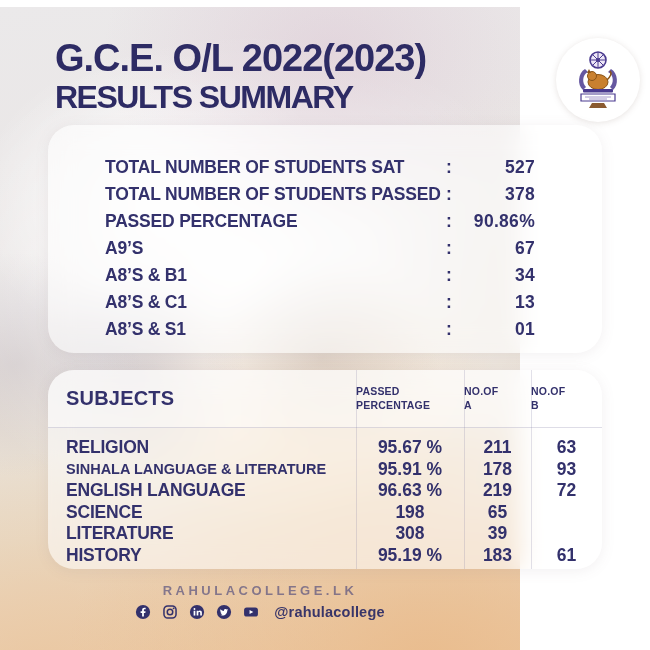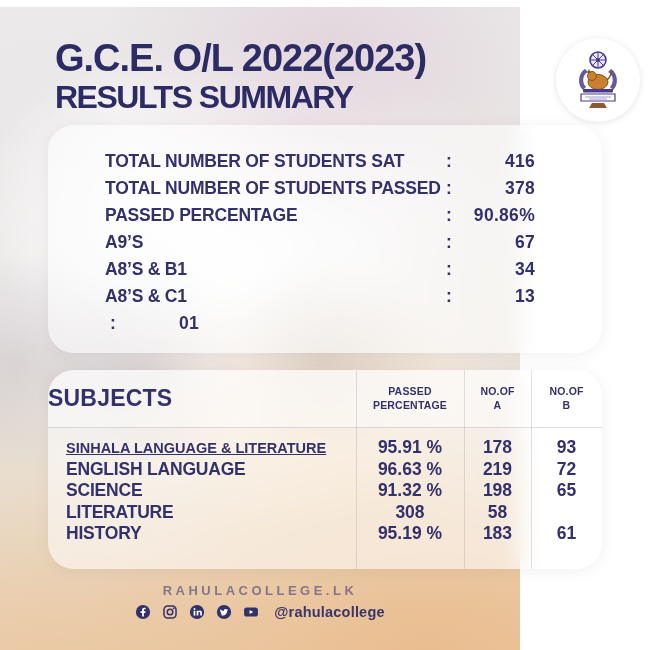--- a/index.html
+++ b/index.html
@@ -46,52 +46,52 @@
   
   .card {
     position: absolute; left: 48px; width: 554px;
     background: rgba(255,255,255,0.55);
     -webkit-backdrop-filter: blur(12px);
     backdrop-filter: blur(12px);
     border-radius: 26px;
     box-shadow: 0 2px 14px rgba(130,110,120,0.10);
   }
   .summary-card { top: 118px; height: 228px; padding: 26px 67px 0 57px; }
-  .summary-row { display: flex; align-items: flex-start; height: 27px; }
+  .summary-row { display: flex; align-items: flex-end; height: 27px; }
   .summary-label {
     flex: 1; font-size: 17.5px; font-weight: bold; color: #33316c;
     letter-spacing: -0.2px; white-space: nowrap;
   }
   .summary-colon { width: 16px; text-align: center; font-size: 17.5px; font-weight: bold; color: #33316c; }
   .summary-value { width: 78px; text-align: right; font-size: 17.5px; font-weight: bold; color: #33316c; letter-spacing: 0.3px; }
   
   .table-card { top: 363px; height: 199px; overflow: hidden; }
   .thead {
     display: grid; grid-template-columns: 308px 108px 67px 71px;
     height: 58px; align-items: center;
     background: rgba(255,255,255,0.40);
     border-bottom: 1px solid rgba(125,120,160,0.25);
   }
   .th-subjects {
-    font-size: 23px; font-weight: bold; color: #33316c; letter-spacing: 0.2px;
+    padding-left: 18px; font-size: 20px; font-weight: bold; color: #33316c; letter-spacing: 0.2px;
   }
   .th-small {
-    text-align: center; font-size: 10.5px; font-weight: bold; color: #33316c;
+    text-align: left; font-size: 10.5px; font-weight: bold; color: #33316c;
     line-height: 1.3; letter-spacing: 0.2px;
   }
   .tbody { padding-top: 9px; }
   .trow {
     display: grid; grid-template-columns: 308px 108px 67px 71px;
     height: 21.5px; align-items: center;
   }
   .td-subject {
     padding-left: 18px; font-size: 17.5px; font-weight: bold; color: #33316c;
     letter-spacing: -0.2px; white-space: nowrap;
   }
-  .td-subject.small { font-size: 14.5px; letter-spacing: 0; text-decoration: underline; }
+  .td-subject.small { font-size: 14.5px; letter-spacing: 0; }
   .td-num { text-align: center; font-size: 17.5px; font-weight: bold; color: #33316c; }
   .divider {
     position: absolute; top: 0; bottom: 0; width: 1px;
     background: rgba(125,120,160,0.22);
   }
   .divider.d1 { left: 308px; }
   .divider.d2 { left: 416px; }
   .divider.d3 { left: 483px; }
   
   .footer { position: absolute; left: 0; right: 0; top: 576px; text-align: center; }
@@ -142,21 +142,21 @@
       <line x1="24" y1="52" x2="42" y2="52" stroke="#8f82bd" stroke-width="0.8"></line>
 
       <path d="M27 56 L39 56 L42 61 L24 61 Z" fill="#8a5a30"></path>
     </svg>
   </div>
 
   <div class="card summary-card">
     <div class="summary-row">
       <span class="summary-label">TOTAL NUMBER OF STUDENTS SAT</span>
       <span class="summary-colon">:</span>
-      <span class="summary-value">416</span>
+      <span class="summary-value">527</span>
     </div>
     <div class="summary-row">
       <span class="summary-label">TOTAL NUMBER OF STUDENTS PASSED</span>
       <span class="summary-colon">:</span>
       <span class="summary-value">378</span>
     </div>
     <div class="summary-row">
       <span class="summary-label">PASSED PERCENTAGE</span>
       <span class="summary-colon">:</span>
       <span class="summary-value">90.86%</span>
@@ -170,20 +170,21 @@
       <span class="summary-label">A8’S &amp; B1</span>
       <span class="summary-colon">:</span>
       <span class="summary-value">34</span>
     </div>
     <div class="summary-row">
       <span class="summary-label">A8’S &amp; C1</span>
       <span class="summary-colon">:</span>
       <span class="summary-value">13</span>
     </div>
     <div class="summary-row">
+      <span class="summary-label">A8’S &amp; S1</span>
       <span class="summary-colon">:</span>
       <span class="summary-value">01</span>
     </div>
   </div>
 
   <div class="card table-card">
     <div class="divider d1"></div>
     <div class="divider d2"></div>
     <div class="divider d3"></div>
 
@@ -198,41 +199,46 @@
         <div>A</div>
       </div>
       <div class="th-small">
         <div>NO.OF</div>
         <div>B</div>
       </div>
     </div>
 
     <div class="tbody">
       <div class="trow">
+        <div class="td-subject">RELIGION</div>
+        <div class="td-num">95.67 %</div>
+        <div class="td-num">211</div>
+        <div class="td-num">63</div>
+      </div>
+      <div class="trow">
         <div class="td-subject small">SINHALA LANGUAGE &amp; LITERATURE</div>
         <div class="td-num">95.91 %</div>
         <div class="td-num">178</div>
         <div class="td-num">93</div>
       </div>
       <div class="trow">
         <div class="td-subject">ENGLISH LANGUAGE</div>
         <div class="td-num">96.63 %</div>
         <div class="td-num">219</div>
         <div class="td-num">72</div>
       </div>
       <div class="trow">
         <div class="td-subject">SCIENCE</div>
-        <div class="td-num">91.32 %</div>
         <div class="td-num">198</div>
         <div class="td-num">65</div>
       </div>
       <div class="trow">
         <div class="td-subject">LITERATURE</div>
         <div class="td-num">308</div>
-        <div class="td-num">58</div>
+        <div class="td-num">39</div>
       </div>
       <div class="trow">
         <div class="td-subject">HISTORY</div>
         <div class="td-num">95.19 %</div>
         <div class="td-num">183</div>
         <div class="td-num">61</div>
       </div>
     </div>
   </div>
 

